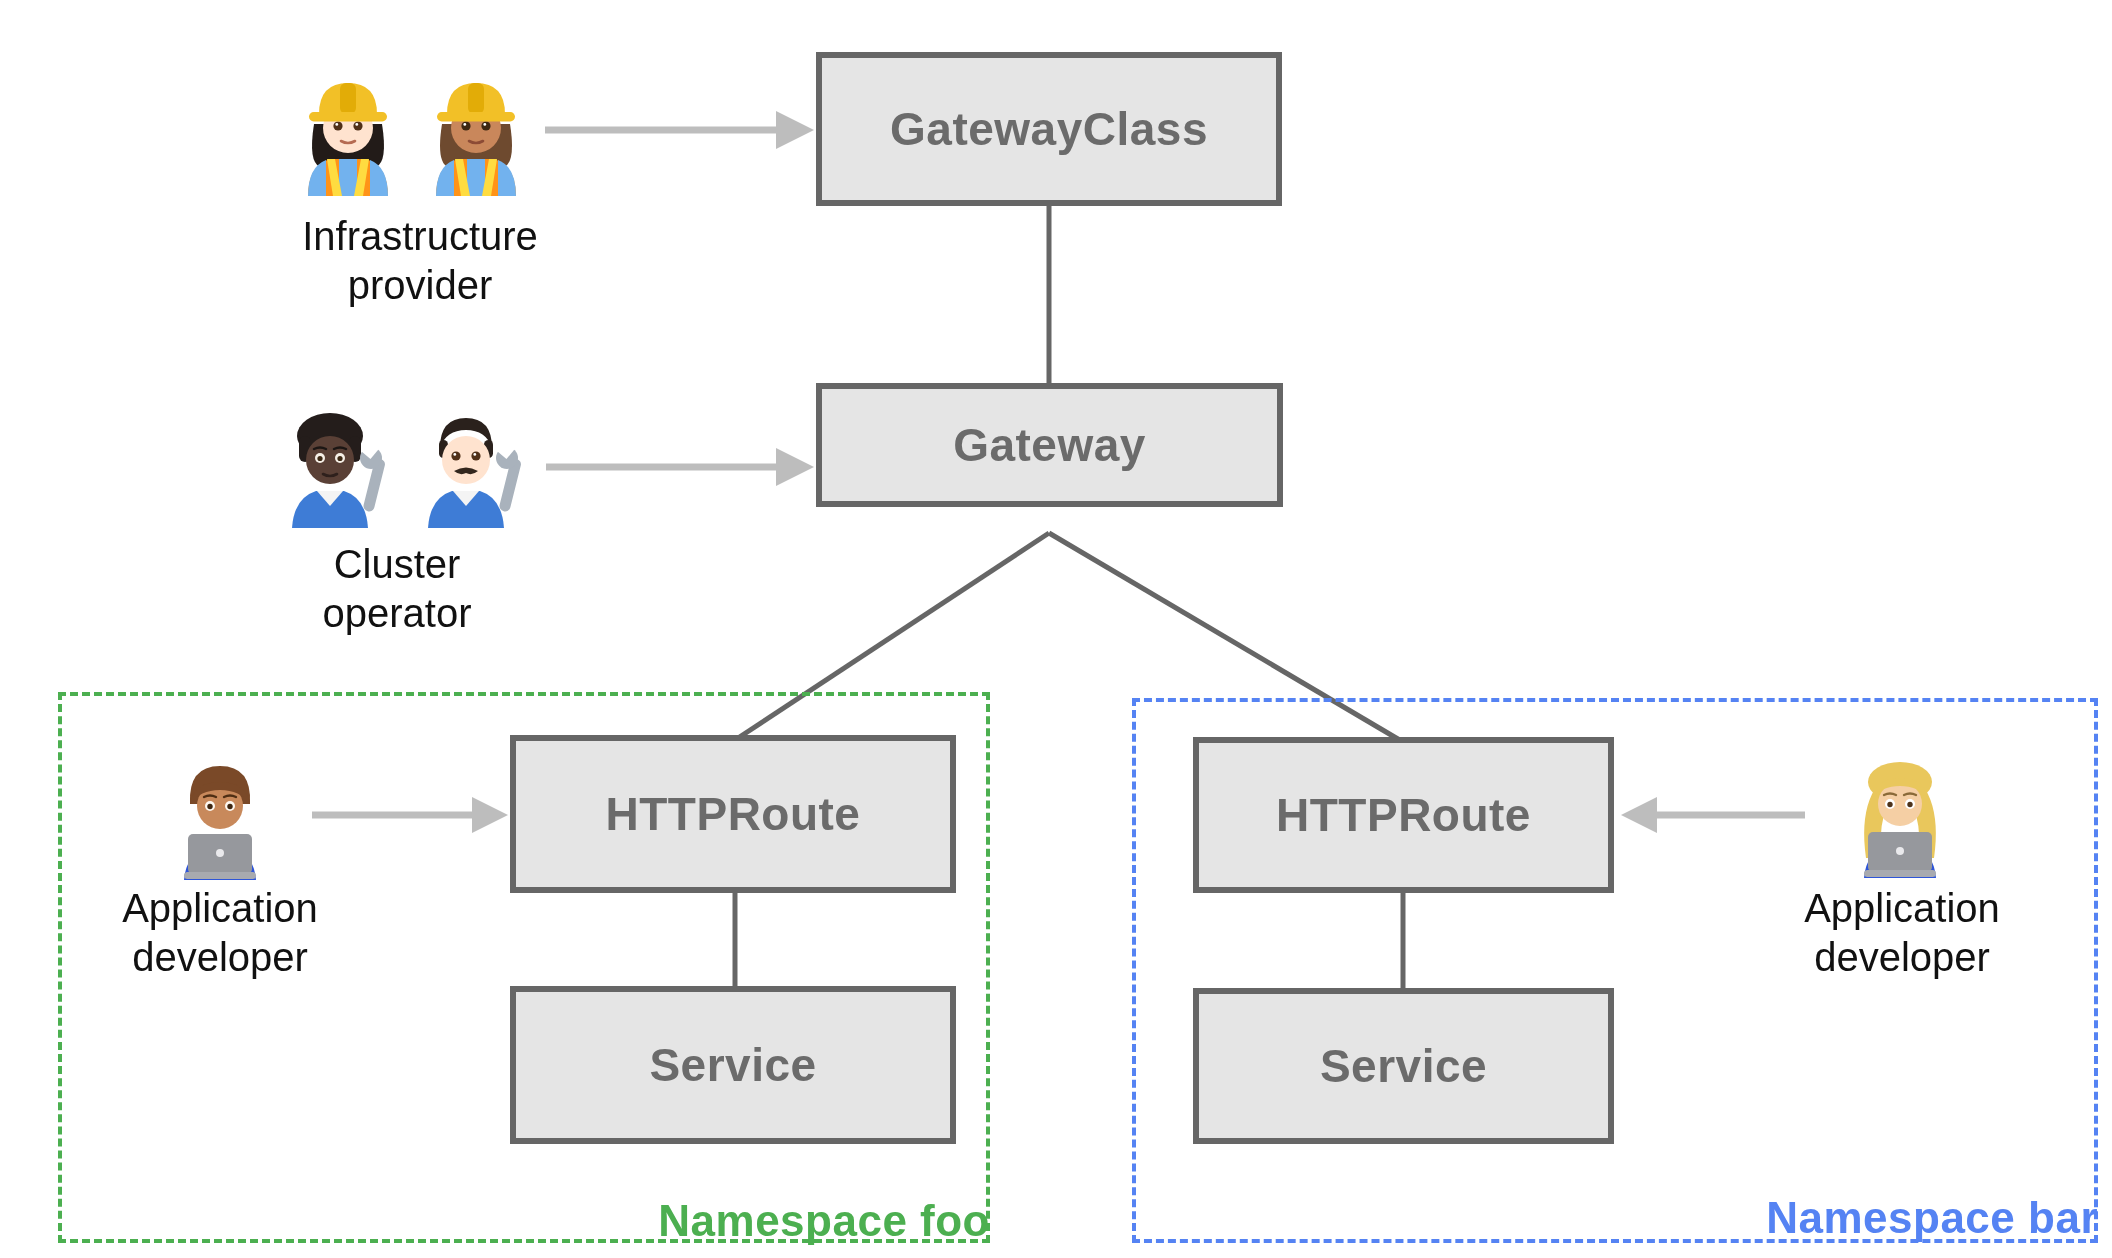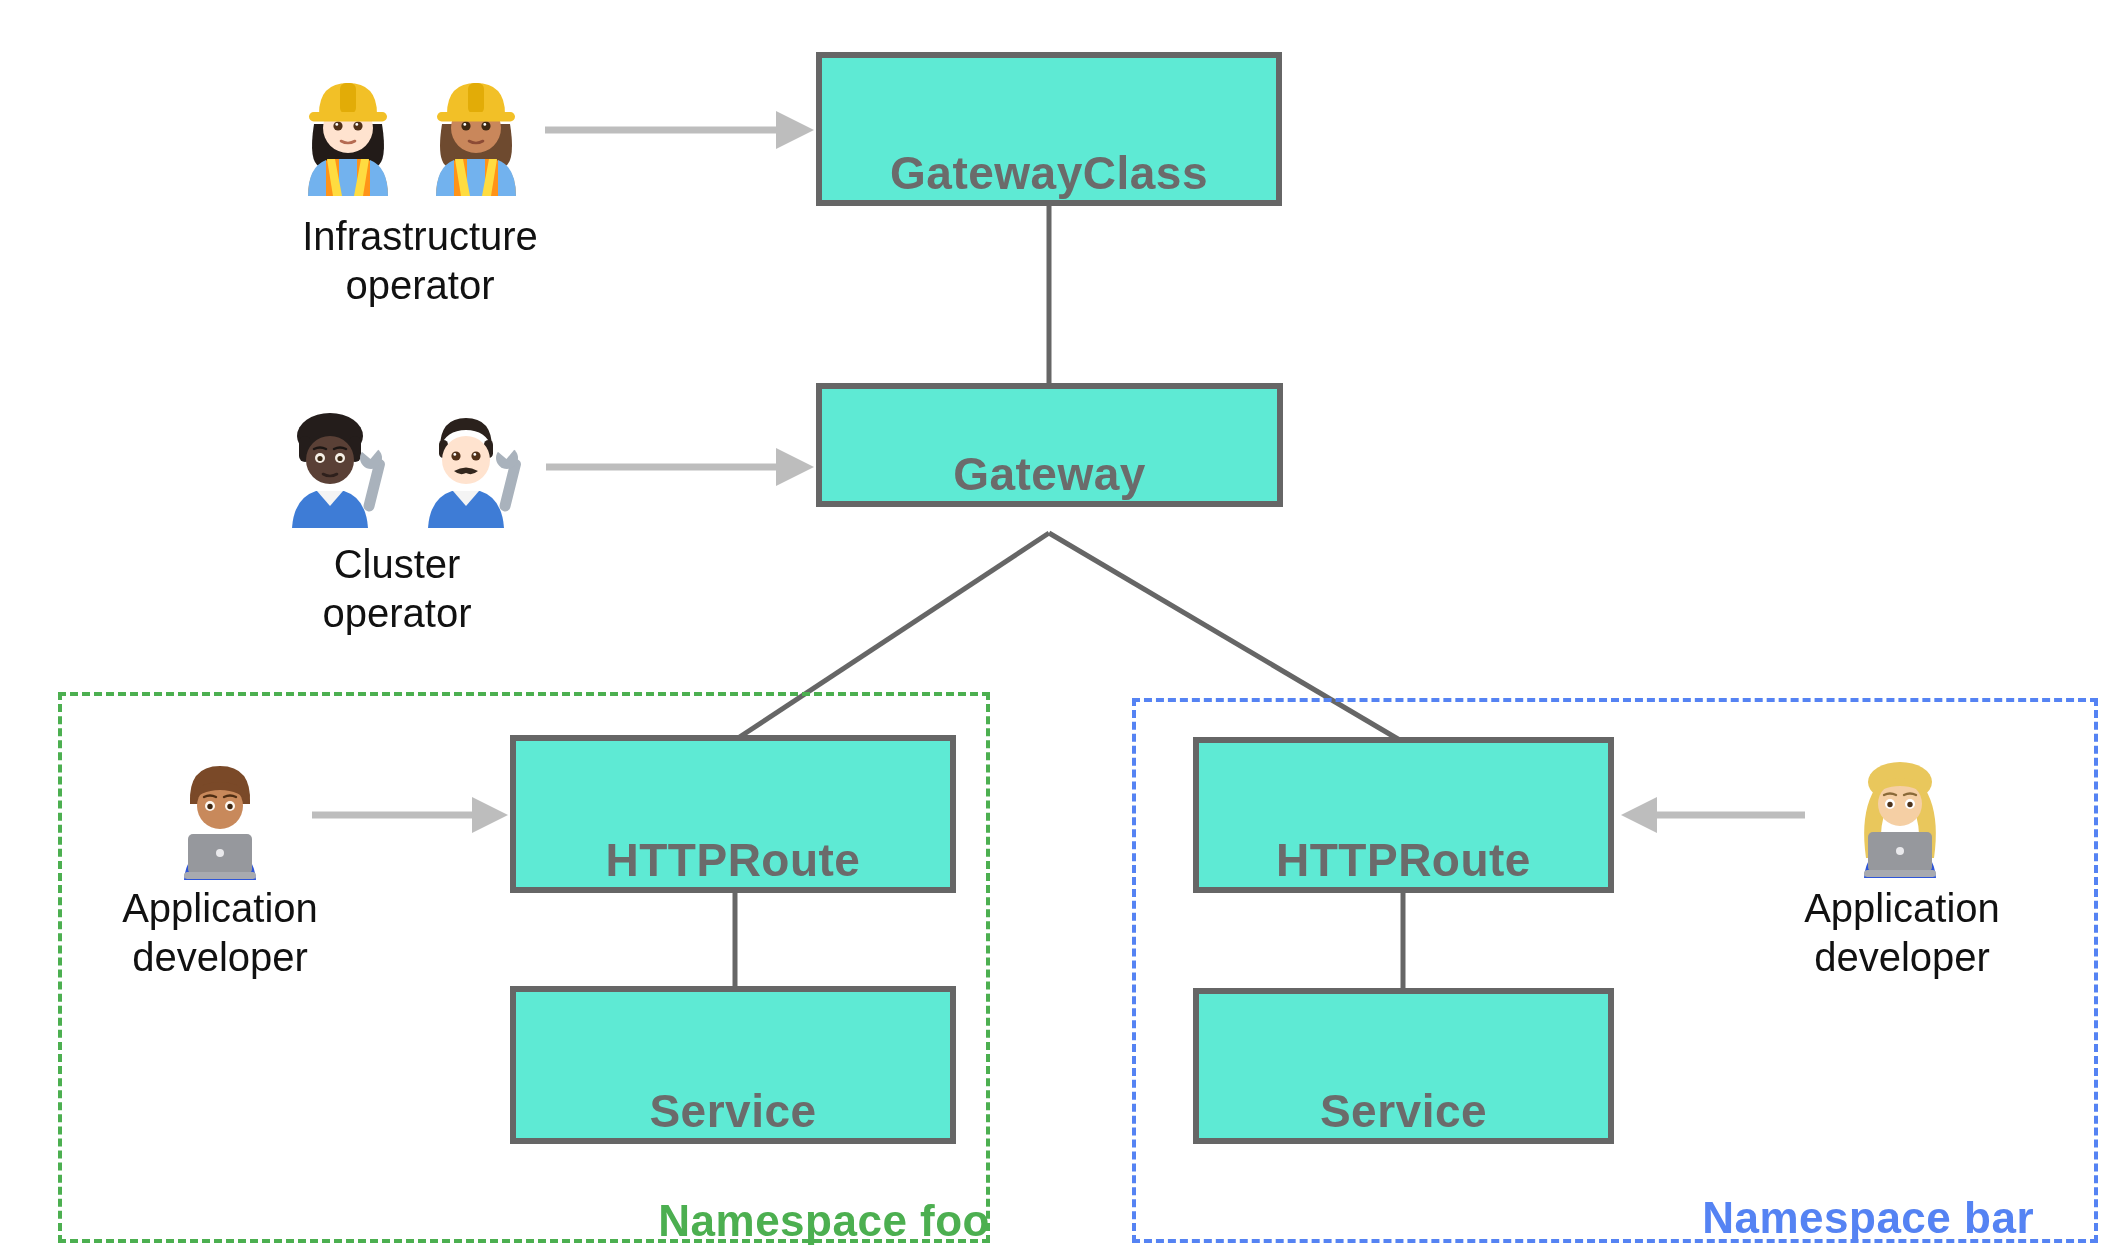--- a/index.html
+++ b/index.html
@@ -3,23 +3,23 @@
 <meta charset="utf-8">
 <style>
   html,body{margin:0;padding:0;background:#ffffff;}
   .canvas{
     position:relative;width:2112px;height:1258px;background:#ffffff;
     font-family:"Liberation Sans",sans-serif;overflow:hidden;
   }
   .layer{position:absolute;left:0;top:0;}
   
   .node{
-    position:absolute;box-sizing:border-box;background:#5eead4;
+    position:absolute;box-sizing:border-box;background:#e5e5e5;
     border:6px solid var(--box-border-gray,#666);
-    display:flex;align-items:flex-end;justify-content:center;
+    display:flex;align-items:center;justify-content:center;
     color:var(--box-text-gray,#6b6b6b);font-weight:bold;font-size:46px;
     letter-spacing:0.5px;
   }
   
   .namespace{position:absolute;box-sizing:border-box;border:4px dashed;background:transparent;}
   .ns-foo{border-color:var(--namespace-foo-green,#4caf50);}
   .ns-bar{border-color:var(--namespace-bar-blue,#5583f3);}
   .ns-label{
     position:absolute;text-align:right;font-weight:bold;font-size:44px;letter-spacing:0.5px;
   }
@@ -64,21 +64,21 @@
     </g>
     <g>
       <line class="arrow-shaft" x1="1805" y1="815" x2="1656" y2="815"></line>
       <polygon class="arrow-head" points="1657,797 1621,815 1657,833"></polygon>
     </g>
   </svg>
 
   <div class="namespace ns-foo" style="left:58px;top:692px;width:932px;height:551px;"></div>
   <div class="namespace ns-bar" style="left:1132px;top:698px;width:966px;height:545px;"></div>
   <div class="ns-label foo" style="left:58px;top:1196px;width:932px;">Namespace foo</div>
-  <div class="ns-label bar" style="left:1068px;top:1193px;width:966px;">Namespace bar</div>
+  <div class="ns-label bar" style="left:1132px;top:1193px;width:966px;">Namespace bar</div>
 
   <div class="node" style="left:816px;top:52px;width:466px;height:154px;">
     <span>GatewayClass</span>
   </div>
   <div class="node" style="left:816px;top:383px;width:467px;height:124px;">
     <span>Gateway</span>
   </div>
   <div class="node" style="left:510px;top:735px;width:446px;height:158px;">
     <span>HTTPRoute</span>
   </div>
@@ -123,21 +123,21 @@
       <rect x="50" y="19" width="16" height="31" rx="6" fill="#E2AC07"></rect>
       <rect x="19" y="48" width="78" height="9.5" rx="4.7" fill="#F2C027"></rect>
       <path d="M18 132 Q18 102 40 95 L76 95 Q98 102 98 132 Z" fill="#FF9318"></path>
       <path d="M18 132 Q18 103 36 96 L36 132 Z" fill="#72B2EE"></path>
       <path d="M98 132 Q98 103 80 96 L80 132 Z" fill="#72B2EE"></path>
       <rect x="49" y="95" width="18" height="37" fill="#72B2EE"></rect>
       <path d="M37 95 L45 95 L52 132 L43 132 Z" fill="#FFDC40"></path>
       <path d="M79 95 L71 95 L64 132 L73 132 Z" fill="#FFDC40"></path>
     </svg>
   </div>
-  <div class="persona-label" style="left:270px;top:212px;width:300px;">Infrastructure operator</div>
+  <div class="persona-label" style="left:270px;top:212px;width:300px;">Infrastructure provider</div>
 
   <div class="icon-row" style="left:272px;top:396px;">
     <svg class="persona-icon" width="124" height="132" viewBox="0 0 124 132">
       <ellipse cx="58" cy="40" rx="33" ry="23" fill="#241D1B"></ellipse>
       <rect x="27" y="40" width="12" height="26" rx="6" fill="#241D1B"></rect>
       <rect x="77" y="40" width="12" height="26" rx="6" fill="#241D1B"></rect>
       <circle cx="58" cy="64" r="24" fill="#5A4036"></circle>
       <circle cx="48" cy="62" r="5" fill="#F6EFE6"></circle>
         <circle cx="68" cy="62" r="5" fill="#F6EFE6"></circle>
       <circle cx="48" cy="62.5" r="2.6" fill="#3E2A16"></circle>

